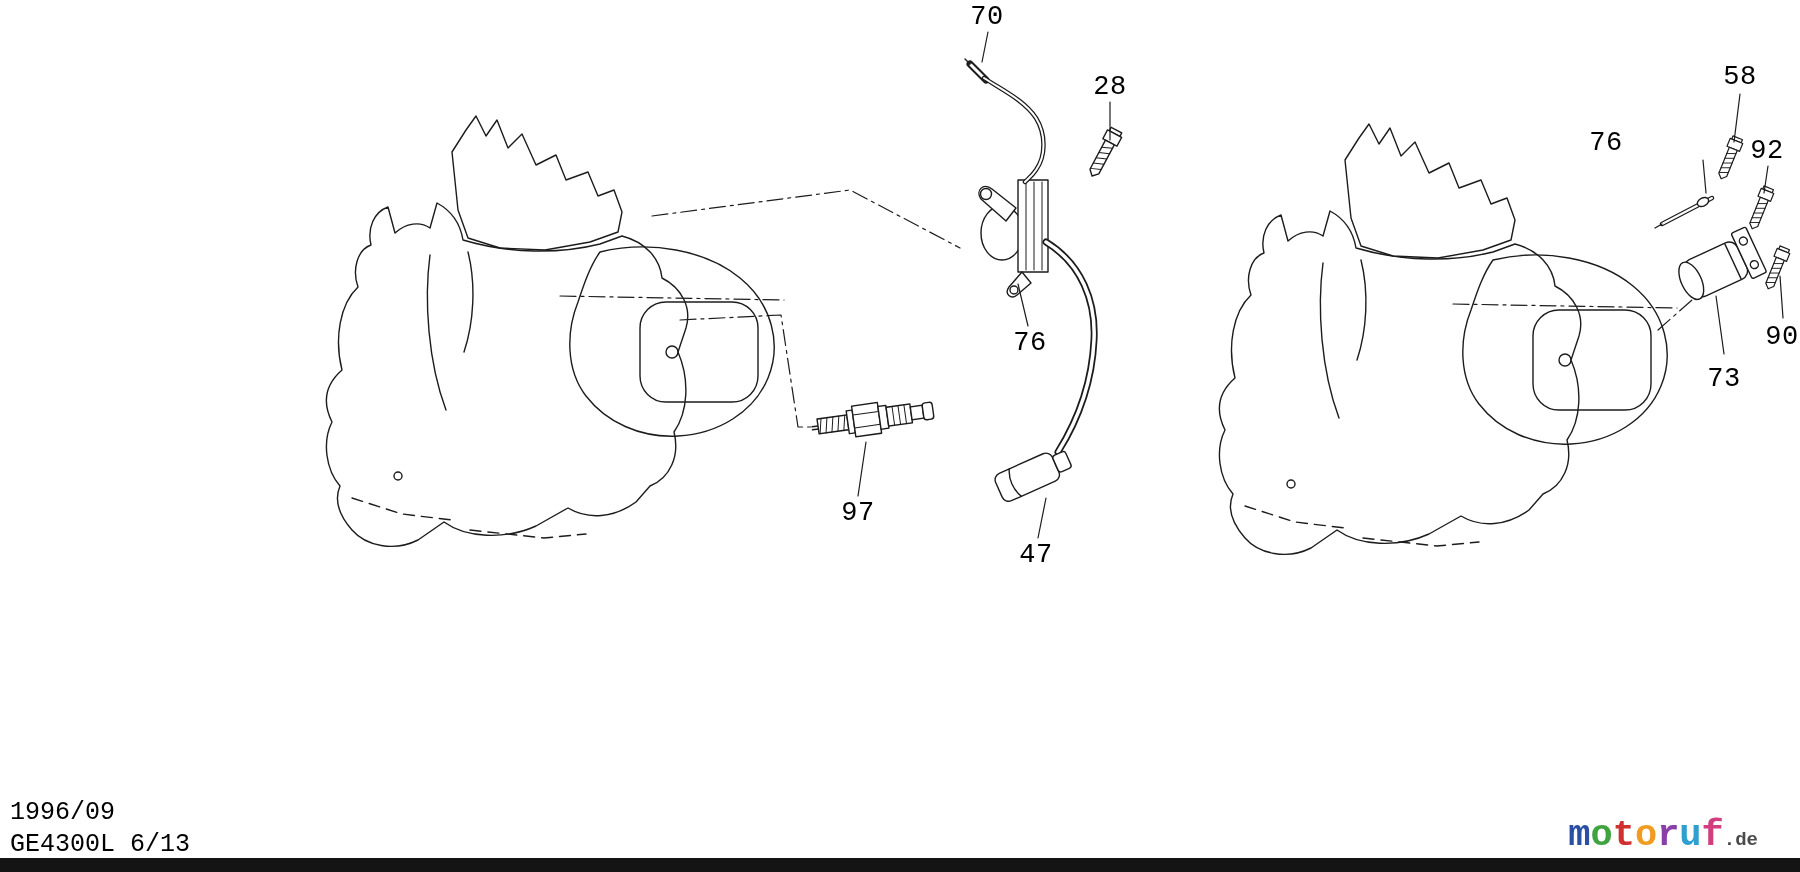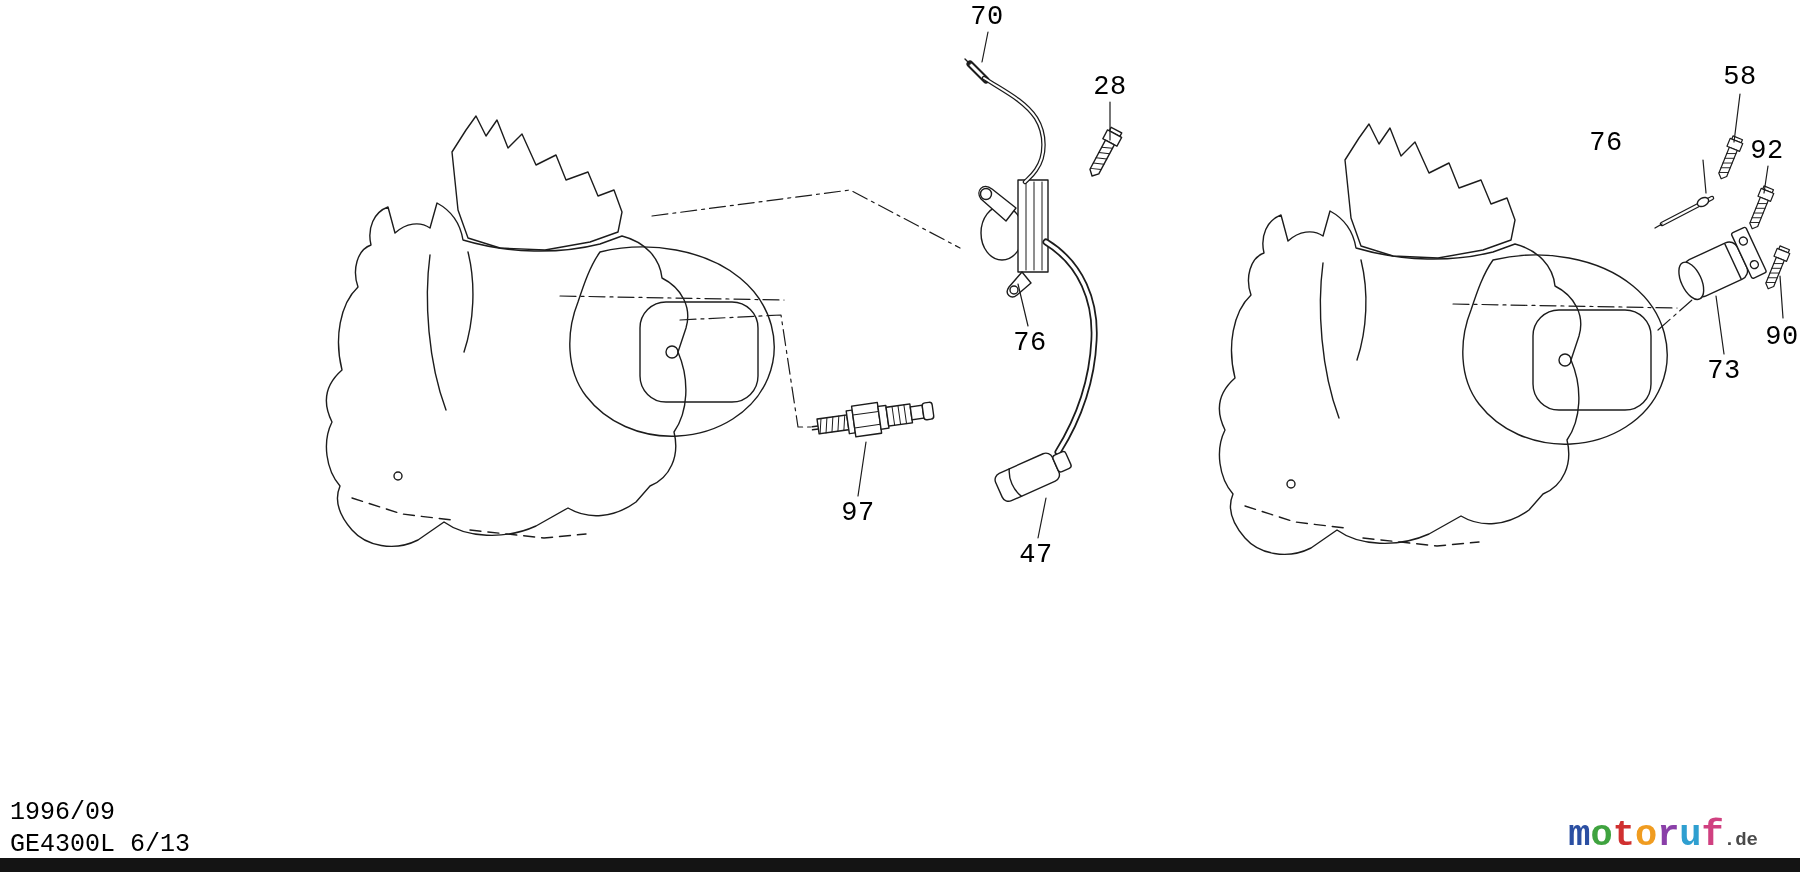--- a/index.html
+++ b/index.html
@@ -172,21 +172,21 @@
 
   <div class="part-label" style="left:987px;top:2px">70</div>
   <div class="part-label" style="left:1110px;top:72px">28</div>
   <div class="part-label" style="left:1030px;top:328px">76</div>
   <div class="part-label" style="left:858px;top:498px">97</div>
   <div class="part-label" style="left:1036px;top:540px">47</div>
   <div class="part-label" style="left:1740px;top:62px">58</div>
   <div class="part-label" style="left:1606px;top:128px">76</div>
   <div class="part-label" style="left:1767px;top:136px">92</div>
   <div class="part-label" style="left:1782px;top:322px">90</div>
-  <div class="part-label" style="left:1724px;top:356px">73</div>
+  <div class="part-label" style="left:1724px;top:364px">73</div>
 
   <div class="footer-text footer-date">1996/09</div>
   <div class="footer-text footer-model">GE4300L 6/13</div>
 
   <div class="logo">
     <span style="color: rgb(43, 79, 162);">m</span><span style="color: rgb(63, 163, 63);">o</span><span style="color: rgb(208, 48, 48);">t</span><span style="color: rgb(240, 156, 32);">o</span><span style="color: rgb(138, 63, 168);">r</span><span style="color: rgb(47, 159, 208);">u</span><span style="color: rgb(208, 64, 128);">f</span><span class="logo-suffix" style="color: rgb(74, 74, 74);">.de</span>
   </div>
 
   <div class="bottom-bar"></div>
 

